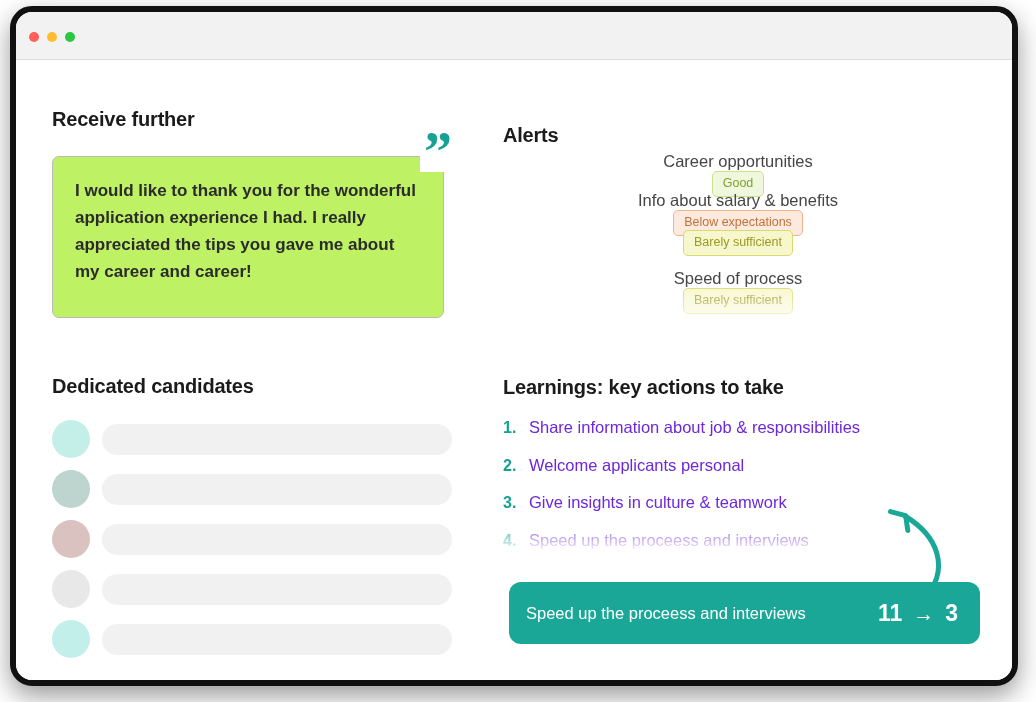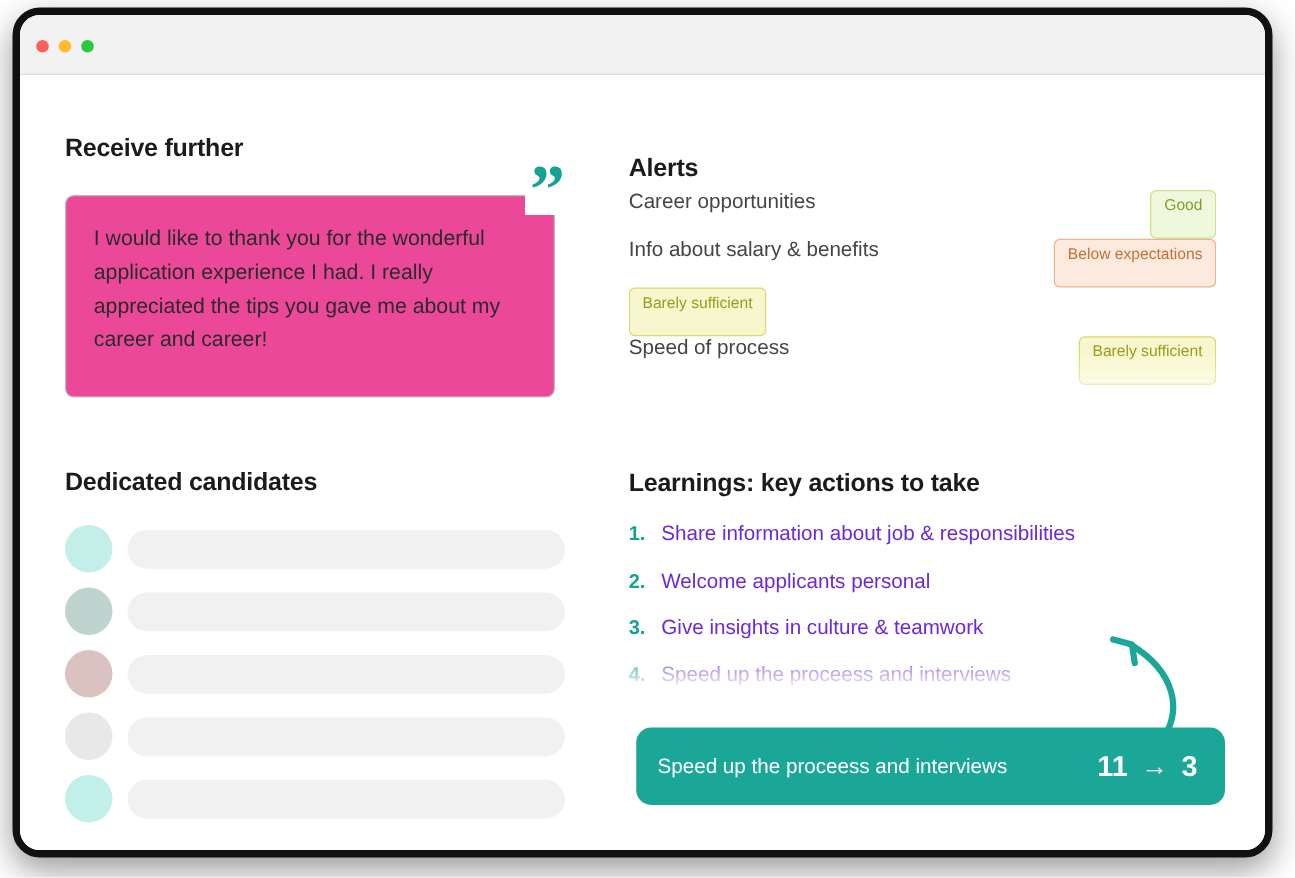--- a/index.html
+++ b/index.html
@@ -71,21 +71,22 @@
   #feedback-title { position: absolute; left: 0; top: 48px; }
 
   #quote-wrap { position: absolute; left: 0; top: 96px; width: 392px; }
 
   #quote-box {
     position: relative;
     border: 1px solid #b9b9b9;
     border-radius: 7px;
     padding: 20px 22px 32px 22px;
     min-height: 157px;
-    background: #ec4899;
+    background: #bef264;
+    font-weight: bold;
   }
   #quote-text {
     font-size: 17px;
     line-height: 27px;
     color: #2b2b2b;
   }
   #quote-mark {
     position: absolute;
     right: -12px;
     top: -24px;
@@ -105,22 +106,24 @@
     position: absolute;
     left: 0; top: 92px;
     width: 470px;
     height: 180px;
     overflow: hidden;
     -webkit-mask-image: linear-gradient(to bottom, #000 0px, #000 130px, rgba(0,0,0,0.12) 175px, rgba(0,0,0,0) 182px);
     mask-image: linear-gradient(to bottom, #000 0px, #000 130px, rgba(0,0,0,0.12) 175px, rgba(0,0,0,0) 182px);
   }
   .alert-row {
     display: flex;
+    align-items: center;
     justify-content: space-between;
     height: 39px;
+    flex-direction: column;
   }
   .alert-label {
     font-size: 16.5px;
     color: #454545;
     white-space: nowrap;
   }
   .alert-badge {
     font-size: 12.5px;
     padding: 5px 10px 6px 10px;
     border-radius: 5px;

